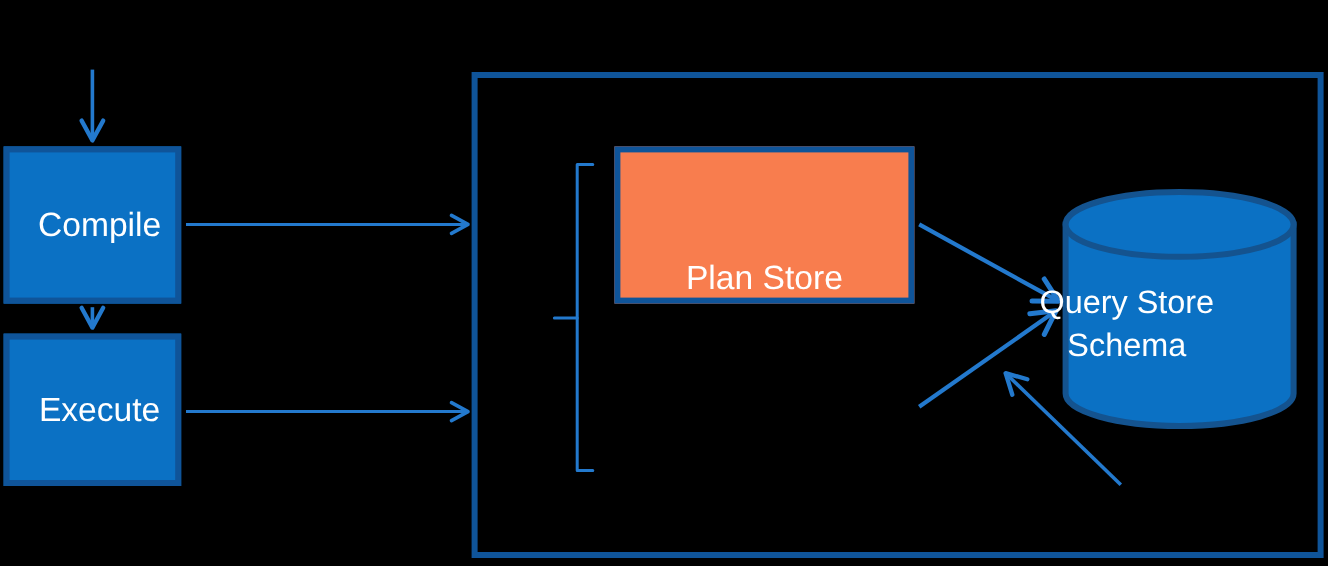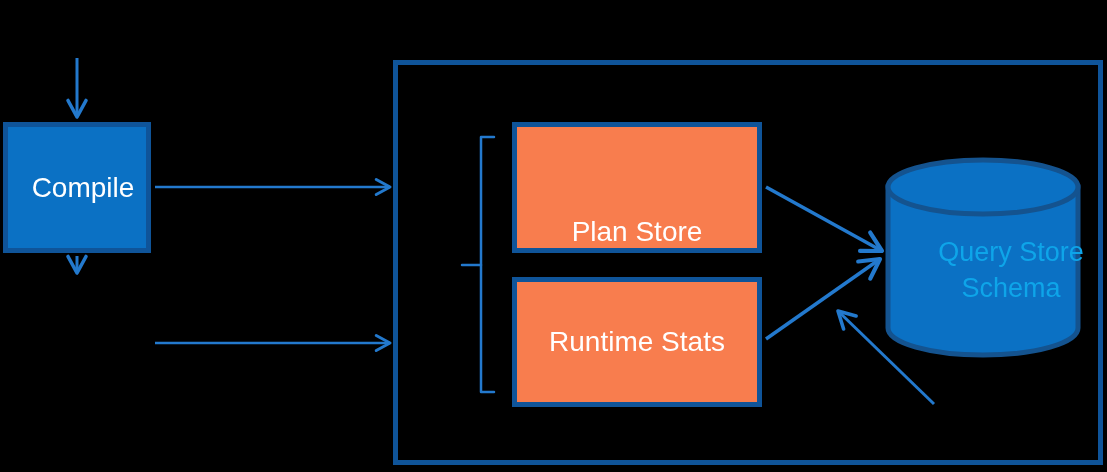--- a/index.html
+++ b/index.html
@@ -44,25 +44,25 @@
     left: 393px;
     top: 60px;
     width: 710px;
     height: 405px;
     border: 5px solid #0f5499;
     background: transparent;
     z-index: 1;
   }
   .cylinder-label {
     position: absolute;
-    left: 916px;
+    left: 844px;
     top: 234px;
     width: 190px;
     text-align: center;
-    color: #0ea5e9;
+    color: #ffffff;
     font-size: 27px;
     line-height: 36px;
     z-index: 4;
   }
   svg.overlay {
     position: absolute;
     left: 0;
     top: 0;
     z-index: 3;
     pointer-events: none;
@@ -71,26 +71,26 @@
 </head>
 <body>
 
 <div class="stage">
 
   <div class="container-box"></div>
 
   <div class="node node-blue" id="compile-node">
     <span>Compile</span>
   </div>
+  <div class="node node-blue" id="execute-node">
+    <span>Execute</span>
+  </div>
 
   <div class="node node-orange" id="plan-store-node">
     <span>Plan Store</span>
-  </div>
-  <div class="node node-orange" id="runtime-stats-node">
-    <span>Runtime Stats</span>
   </div>
 
   <div class="cylinder-label">Query Store Schema</div>
 
   <svg class="overlay" width="1107" height="472" viewBox="0 0 1107 472">
     <defs>
       <marker id="ah" markerWidth="9" markerHeight="9" refX="6.5" refY="4" orient="auto" markerUnits="strokeWidth">
         <path d="M1,1 L6.5,4 L1,7" fill="none" stroke="#2379cd" stroke-width="1.2" stroke-linecap="round" stroke-linejoin="round"></path>
       </marker>
     </defs>

